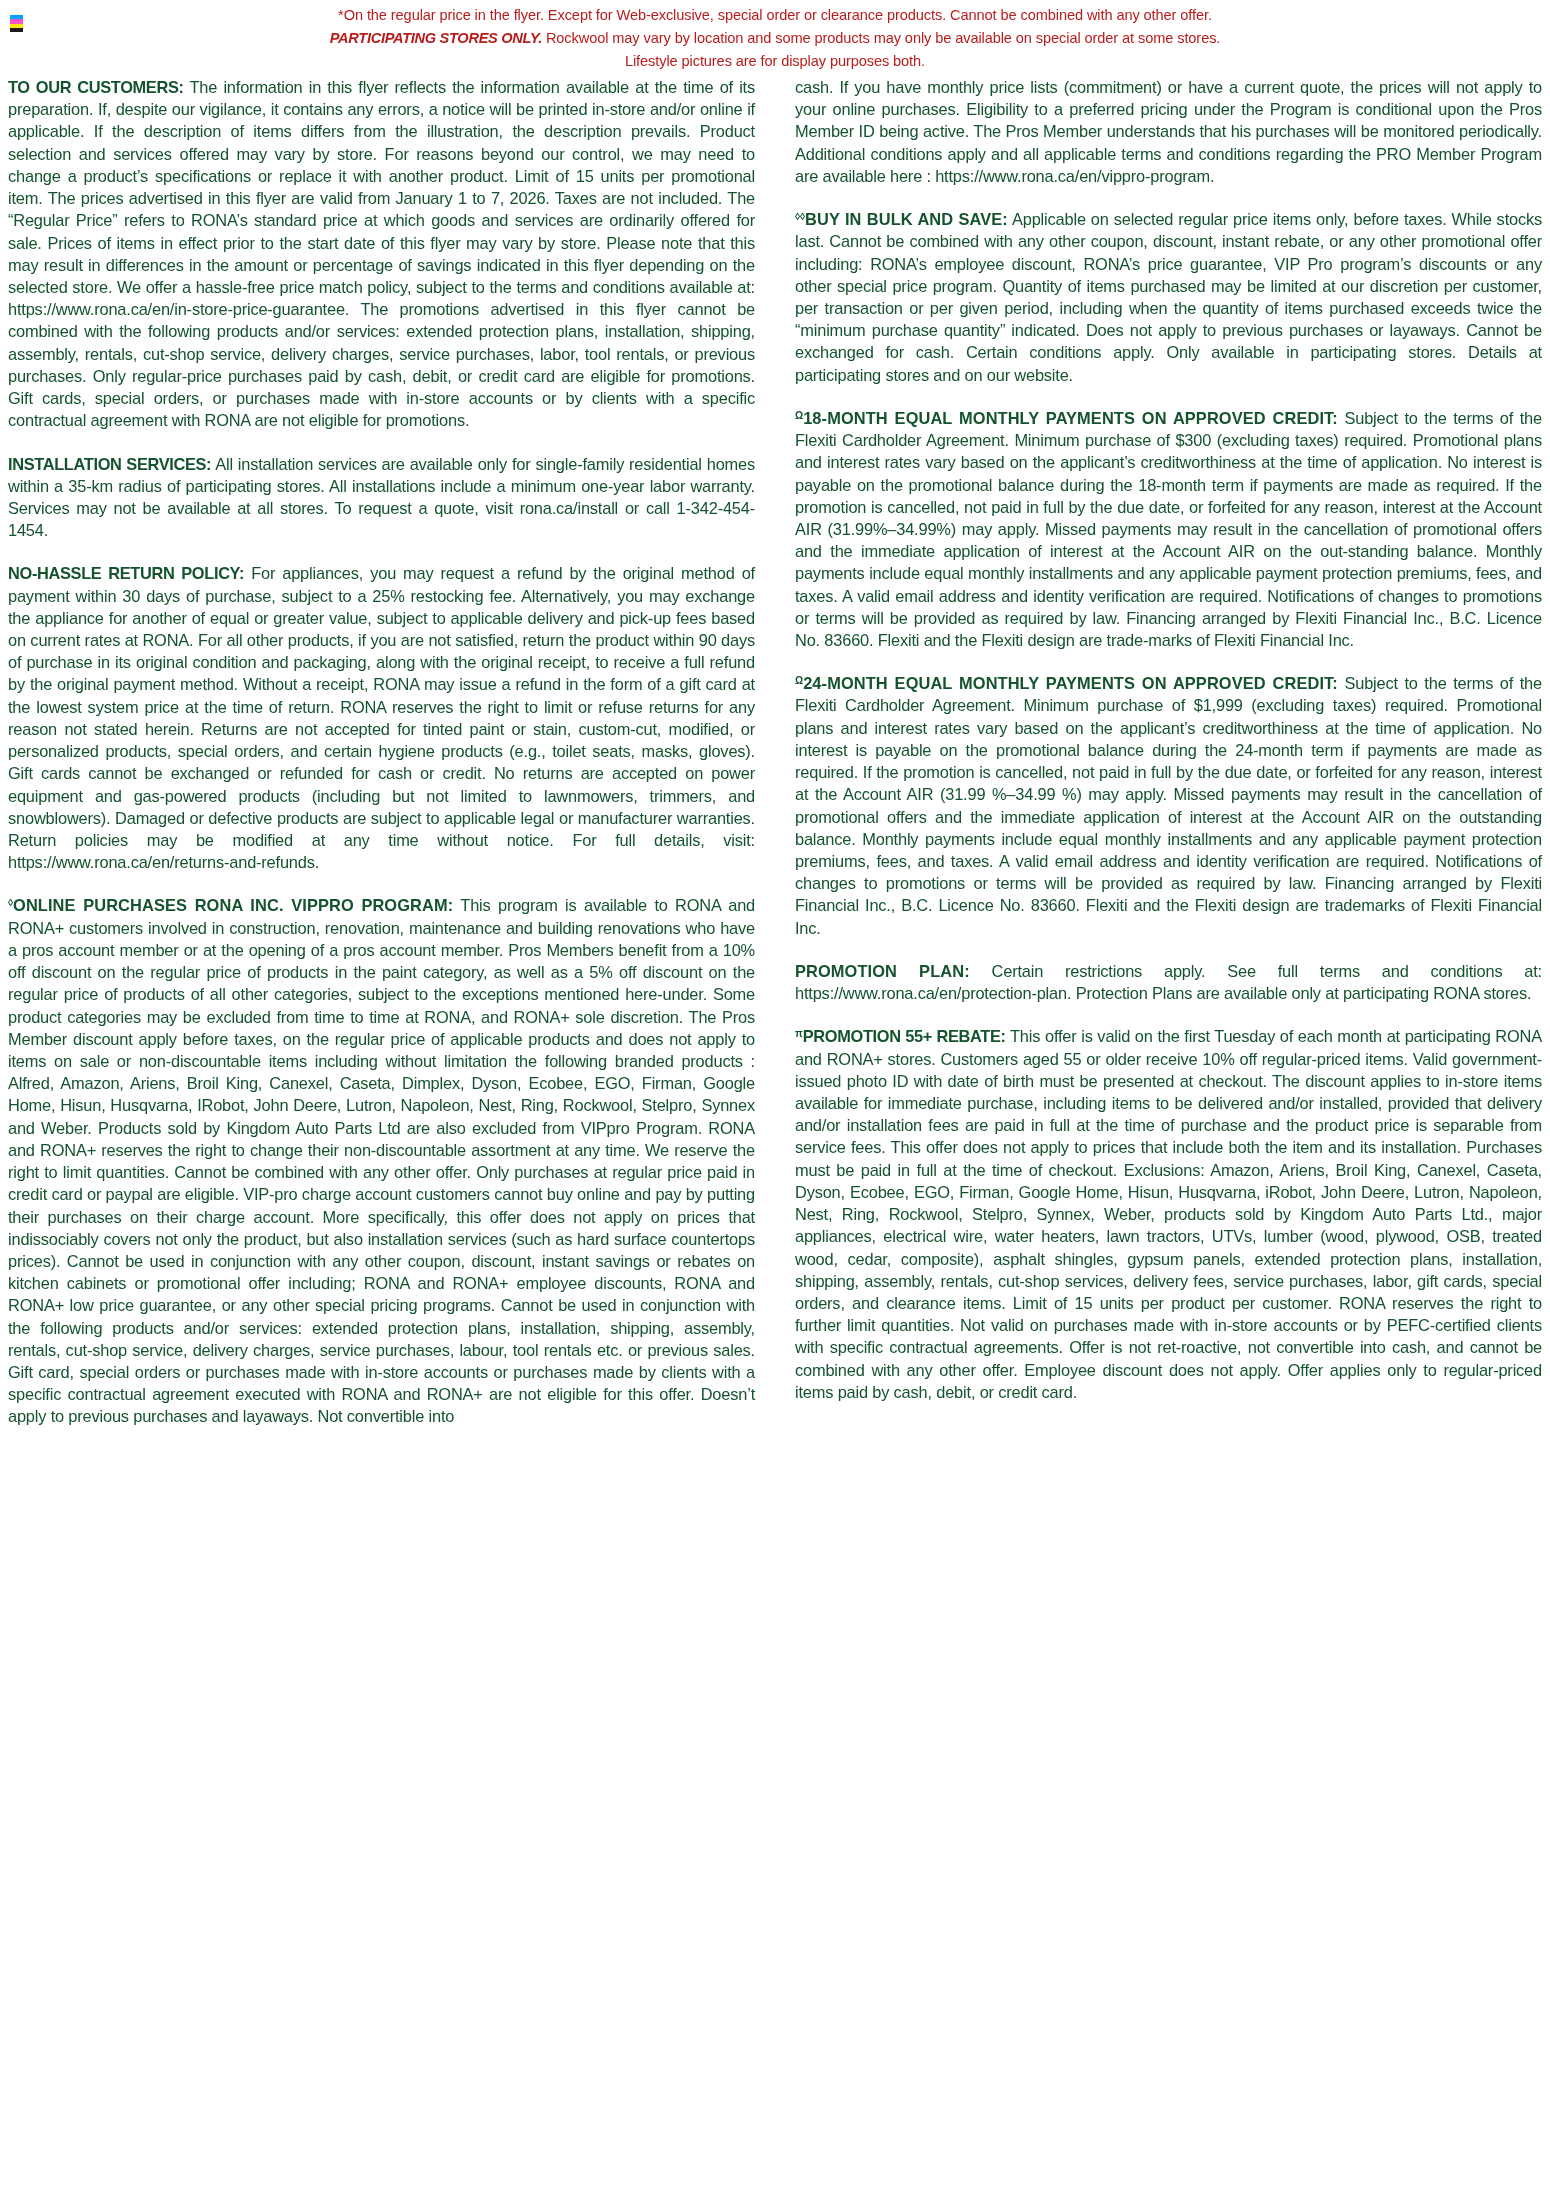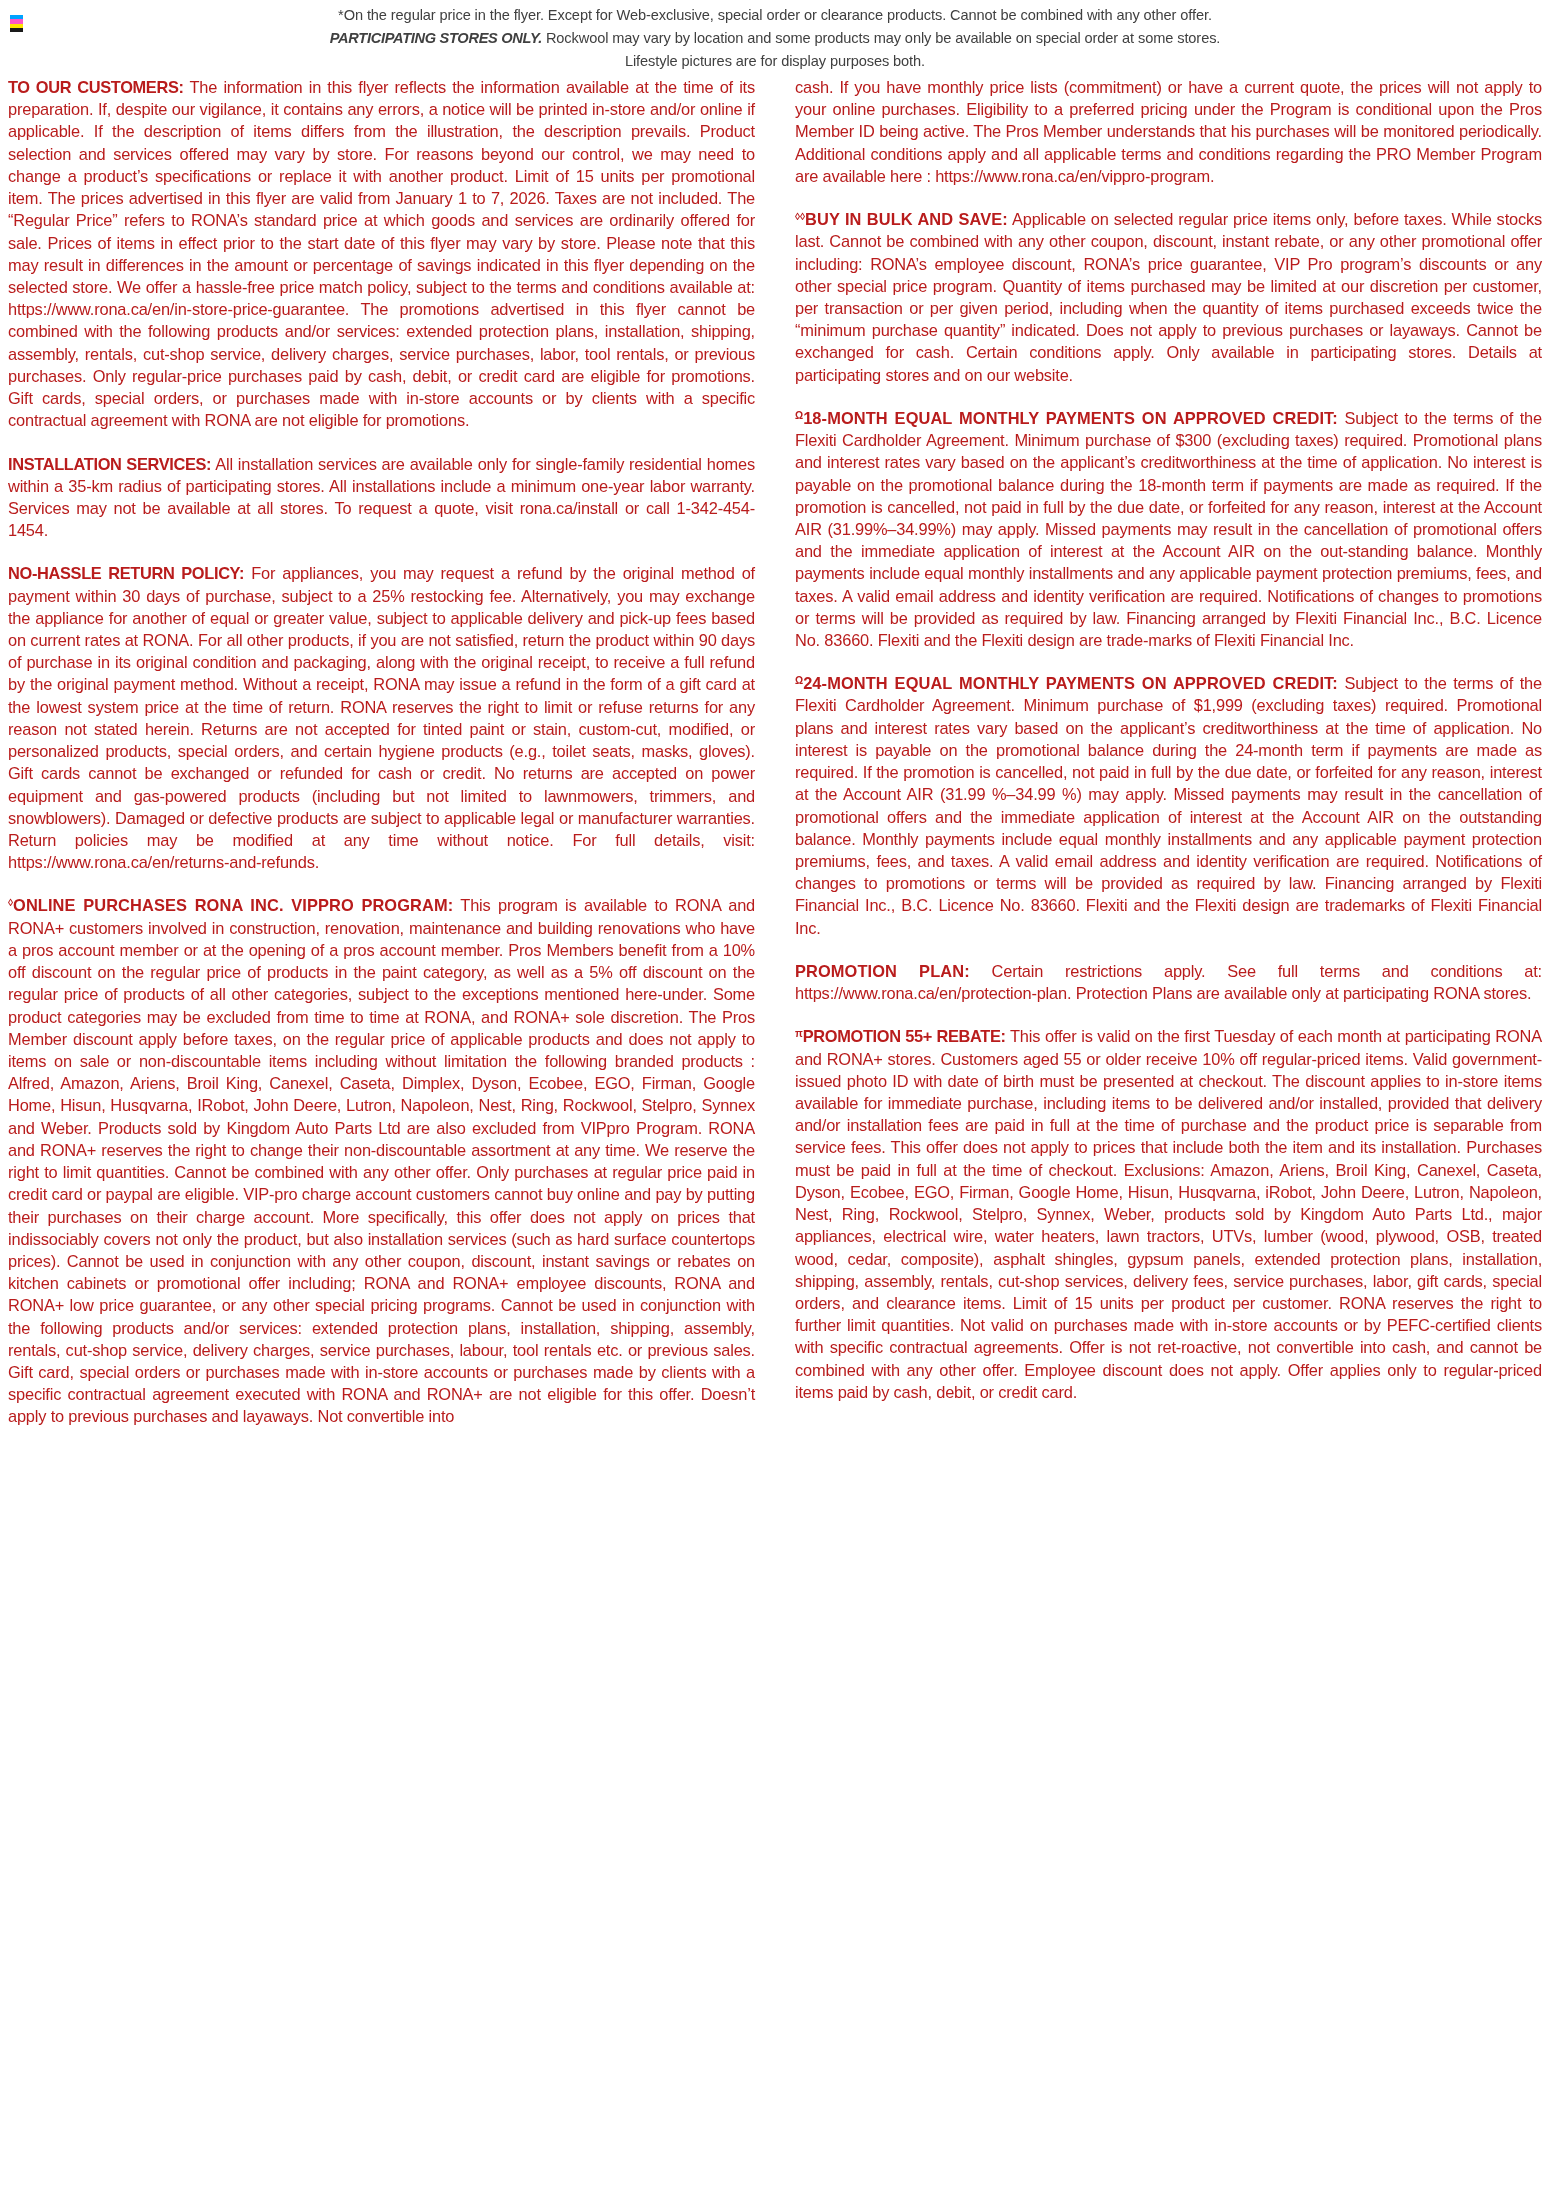--- a/index.html
+++ b/index.html
@@ -33,21 +33,21 @@
   .top-notice {
     position: absolute;
     left: 0;
     top: 0;
     width: 1550px;
     padding-top: 4px;
     text-align: center;
     font-size: 14.6px;
     line-height: 1.56;
     letter-spacing: -0.1px;
-    color: #404040;
+    color: #b91c1c;
   }
   .top-notice .ln { display: block; }
   .top-notice b { font-weight: 700; letter-spacing: -0.3px; font-style: italic; }
 
   
   .columns {
     position: absolute;
     left: 0;
     top: 76px;
     width: 1550px;
@@ -64,21 +64,21 @@
   .col.left  { padding-left: 3px; }
   .col.right { padding-right: 3px; }
 
   p.para {
     margin: 0 0 21px 0;
     font-size: 16.4px;
     line-height: 1.355;
     text-align: justify;
     text-justify: inter-word;
     letter-spacing: -0.18px;
-    color: #b91c1c;
+    color: #14532d;
     hyphens: none;
   }
   p.para:last-child { margin-bottom: 8px; }
 
   p.para .hd {
     font-weight: 700;
     letter-spacing: -0.35px;
   }
   p.para .hd.wide {
     letter-spacing: 0.1px;

